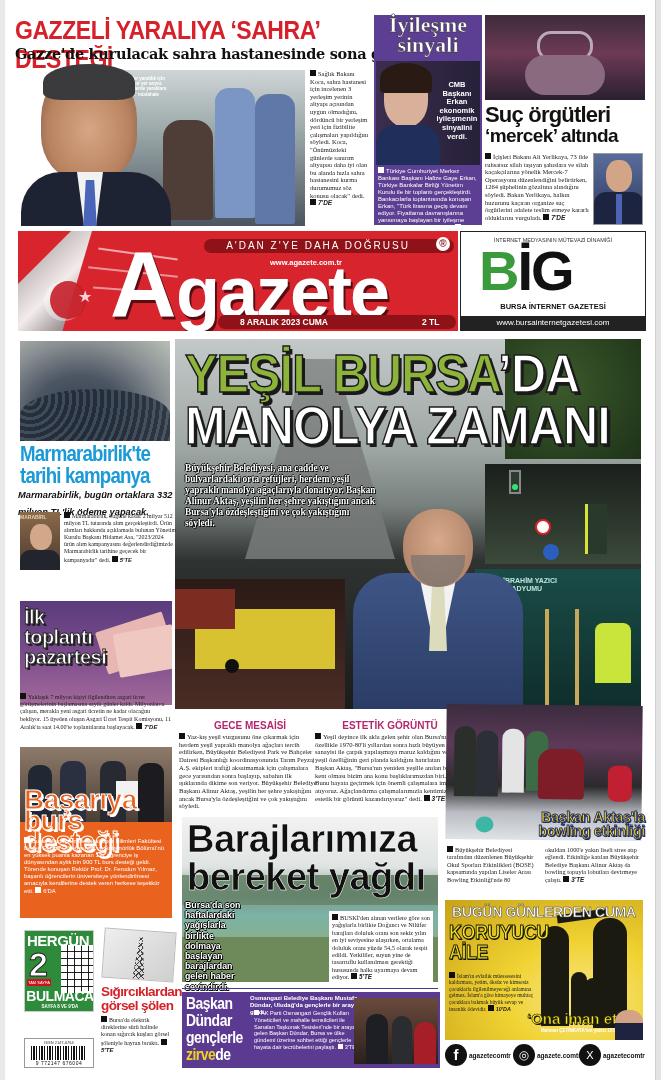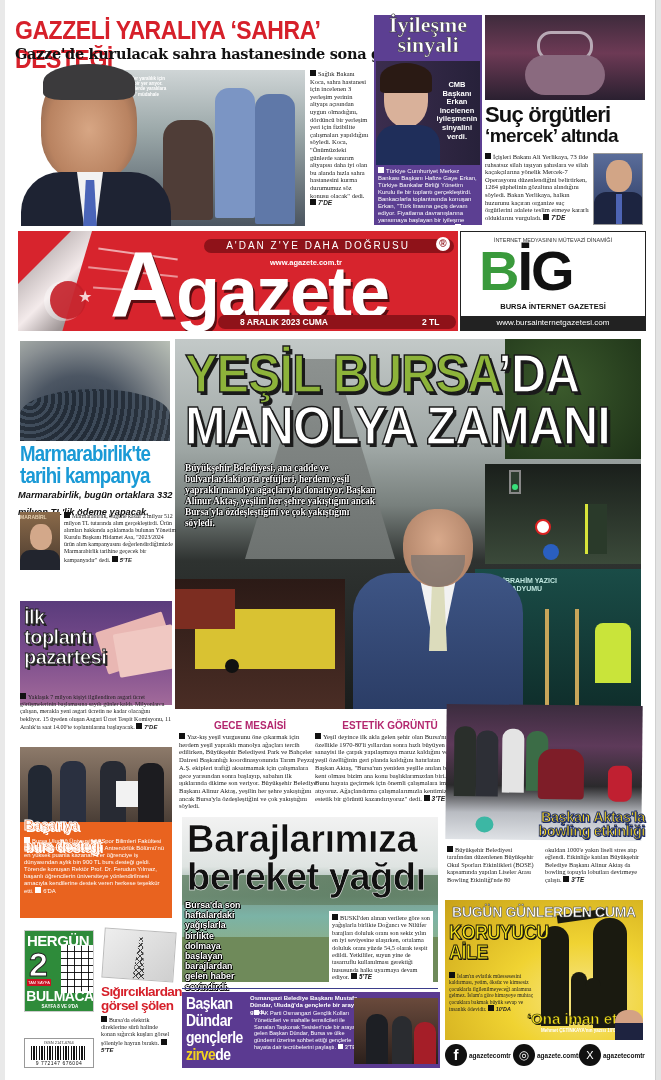--- a/index.html
+++ b/index.html
@@ -49,21 +49,21 @@
 
   <div class="abs" style="left:369px;top:15px;width:108px;height:210px;background:#5c3f92;">
     <div class="abs serif" style="left:0;top:0;width:108px;text-align:center;font-weight:bold;font-size:22px;line-height:20px;color:#fff;-webkit-text-stroke:0.5px #333;">
       <div>İyileşme</div>
       <div>sinyali</div>
     </div>
     <div class="photo" style="left:2px;top:46px;width:104px;height:104px;background:linear-gradient(90deg,#3b2d4e 0%,#27213a 100%);">
       <div class="abs" style="left:8px;top:8px;width:44px;height:58px;background:#d9b19a;border-radius:45%;"></div>
       <div class="abs" style="left:4px;top:2px;width:52px;height:30px;background:#2a1a14;border-radius:50% 50% 10% 10%;"></div>
       <div class="abs" style="left:0;top:64px;width:64px;height:40px;background:#1f2e5a;border-radius:20px 20px 0 0;"></div>
-      <div class="abs" style="left:58px;top:20px;width:46px;font-size:7.5px;line-height:8.6px;color:#fff;font-weight:bold;text-align:center;">CMB Başkanı Erkan incelenen iyileşmenin sinyalini verdi.</div>
+      <div class="abs" style="left:58px;top:20px;width:46px;font-size:7.5px;line-height:8.6px;color:#fff;font-weight:bold;text-align:center;">CMB Başkanı Erkan ekonomik iyileşmenin sinyalini verdi.</div>
     </div>
     <div class="abs" style="left:4px;top:152px;width:100px;font-size:6px;line-height:7px;color:#fff;">
       <span class="sq" style="background:#fff"></span><span>Türkiye Cumhuriyet Merkez Bankası Başkanı Hafize Gaye Erkan, Türkiye Bankalar Birliği Yönetim Kurulu ile bir toplantı gerçekleştirdi. Bankacılarla toplantısında konuşan Erkan, "Türk lirasına geçiş devam ediyor. Fiyatlama davranışlarına yansımaya başlayan bir iyileşme görülüyor" şeklinde konuştu.</span>
       <span class="sq" style="background:#fff"></span><span>7'DE</span>
     </div>
   </div>
 
   <div class="photo" style="left:480px;top:15px;width:160px;height:85px;background:linear-gradient(180deg,#3e2b3c 0%,#6d3a55 45%,#2a2030 100%);">
     <div class="abs" style="left:52px;top:16px;width:56px;height:30px;border:3px solid #b8a9b5;border-radius:14px;"></div>
     <div class="abs" style="left:40px;top:40px;width:80px;height:40px;background:#8a6a7f;border-radius:20px;"></div>
@@ -206,21 +206,21 @@
   </div>
 
   <div class="abs" style="left:15px;top:747px;width:152px;height:171px;background:#e9631f;">
     <div class="photo" style="left:0;top:0;width:152px;height:75px;background:linear-gradient(180deg,#8d7a6a,#4a3e36);">
       <div class="abs" style="left:8px;top:18px;width:24px;height:57px;background:#222833;border-radius:10px 10px 0 0;"></div>
       <div class="abs" style="left:40px;top:14px;width:26px;height:61px;background:#2a3040;border-radius:10px 10px 0 0;"></div>
       <div class="abs" style="left:80px;top:14px;width:26px;height:61px;background:#272a33;border-radius:10px 10px 0 0;"></div>
       <div class="abs" style="left:118px;top:16px;width:26px;height:59px;background:#1c1c20;border-radius:10px 10px 0 0;"></div>
       <div class="abs" style="left:96px;top:34px;width:22px;height:26px;background:#f2f2f2;"></div>
     </div>
-    <div class="abs" style="left:4px;top:42px;font-weight:bold;font-size:14px;line-height:21px;color:#e9631f;-webkit-text-stroke:1px #fff;text-shadow:2px 2px 0 #fff;letter-spacing:-0.5px;margin-top:26px;">
+    <div class="abs" style="left:4px;top:42px;font-weight:bold;font-size:28px;line-height:21px;color:#e9631f;-webkit-text-stroke:1px #fff;text-shadow:2px 2px 0 #fff;letter-spacing:-0.5px;">
       <div>Başarıya</div>
       <div>burs desteği</div>
     </div>
     <div class="abs" style="left:4px;top:90px;width:146px;font-size:5.9px;line-height:7px;color:#fff;">
       <span class="sq" style="background:#fff"></span><span>Bursa Uludağ Üniversitesi Spor Bilimleri Fakültesi Beden Eğitimi Öğretmenliği ve Antrenörlük Bölümü'nü en yüksek puanla kazanan 1'er öğrenciye iş dünyasından aylık bin 900 TL burs desteği geldi. Törende konuşan Rektör Prof. Dr. Ferudun Yılmaz, başarılı öğrencilerin üniversiteye yönlendirilmesi amacıyla kendilerine destek veren herkese teşekkür etti.</span>
       <span class="sq" style="background:#fff"></span><span>6'DA</span>
     </div>
   </div>
 
   <div class="abs" style="left:19px;top:930px;width:70px;height:82px;background:#2e8b3a;border:1px solid #ccc;overflow:hidden;">

